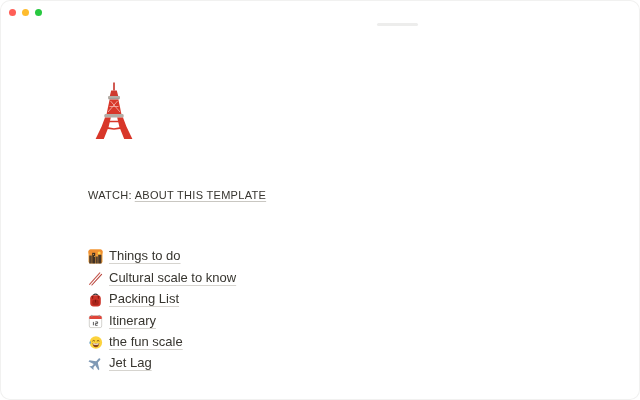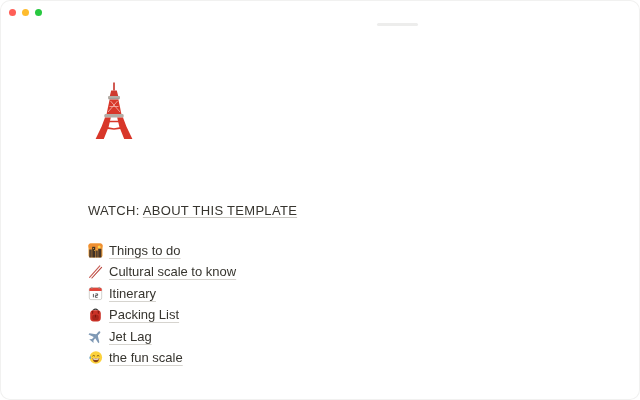--- a/index.html
+++ b/index.html
@@ -15,27 +15,27 @@
   .dot-yellow{left:22px;background:#febc2e;}
   .dot-green{left:35px;background:#28c840;}
   .tab-indicator{position:absolute;left:377px;top:23px;width:41px;height:2.5px;border-radius:1.5px;background:#ededec;}
   .page-icon{position:absolute;left:94px;top:82px;width:40px;height:58px;cursor:pointer;}
   .page-icon svg{width:100%;height:100%;display:block;}
   .page-title{
     position:absolute;left:87px;top:159px;
     font-size:28px;font-weight:700;letter-spacing:-0.5px;line-height:32px;
     cursor:text;
   }
-  .watch-line{position:absolute;left:88px;top:204px;font-size:13px;font-weight:500;letter-spacing:0.3px;line-height:14px;}
+  .watch-line{position:absolute;left:88px;top:188px;font-size:11px;font-weight:500;letter-spacing:0.3px;line-height:14px;}
   .watch-link{
     color:inherit;cursor:pointer;
     text-decoration:underline;text-decoration-color:#c9c7c2;text-decoration-thickness:1px;text-underline-offset:2px;
   }
   .links{position:absolute;left:88px;top:243px;}
-  .link-row{display:flex;align-items:flex-start;height:21.4px;cursor:pointer;}
+  .link-row{display:flex;align-items:flex-end;height:21.4px;cursor:pointer;}
   .link-row .icon{width:15px;height:15px;margin-right:6px;flex:none;}
   .link-row .icon svg{width:15px;height:15px;display:block;}
   .link-label{
     font-size:13px;font-weight:500;line-height:16px;
     text-decoration:underline;text-decoration-color:#d6d4cf;text-decoration-thickness:1px;text-underline-offset:3px;
     white-space:nowrap;
   }
 </style>
 </head>
 <body>
@@ -92,67 +92,67 @@
           <path d="M1.6 13.4 L11.8 1.8" stroke="#c75b52" stroke-width="1.1" stroke-linecap="round"></path>
           <path d="M3.9 14 L13.6 3.4" stroke="#b8453c" stroke-width="1.1" stroke-linecap="round"></path>
         </svg>
       </span>
       <span class="link-label">Cultural scale to know</span>
     </div>
 
     <div class="link-row">
       <span class="icon">
         <svg viewBox="0 0 15 15" xmlns="http://www.w3.org/2000/svg">
+          <path d="M5 3.4 Q7.5 0.9 10 3.4" stroke="#3b3b3b" stroke-width="1.2" fill="none"></path>
+          <rect x="2.2" y="3.2" width="10.6" height="11.2" rx="3.4" fill="#cb3227"></rect>
+          <rect x="4" y="3.6" width="1.2" height="3.2" rx="0.6" fill="#8c1c13"></rect>
+          <rect x="9.8" y="3.6" width="1.2" height="3.2" rx="0.6" fill="#8c1c13"></rect>
+          <rect x="4.2" y="7.8" width="6.6" height="5.4" rx="2.2" fill="#a8241a"></rect>
+          <path d="M7.5 7.8 L7.5 10.4" stroke="#7e160e" stroke-width="1"></path>
+        </svg>
+      </span>
+      <span class="link-label">Packing List</span>
+    </div>
+
+    <div class="link-row">
+      <span class="icon">
+        <svg viewBox="0 0 15 15" xmlns="http://www.w3.org/2000/svg">
           <rect x="1.3" y="1.8" width="12.4" height="11.8" rx="1.6" fill="#ffffff" stroke="#c8c6c2" stroke-width="0.8"></rect>
           <path d="M1.3 3.4 Q1.3 1.8 2.9 1.8 L12.1 1.8 Q13.7 1.8 13.7 3.4 L13.7 5.1 L1.3 5.1 Z" fill="#e0453a"></path>
           <rect x="3.4" y="0.8" width="1" height="2" rx="0.5" fill="#9c9c9c"></rect>
           <rect x="10.6" y="0.8" width="1" height="2" rx="0.5" fill="#9c9c9c"></rect>
           <path d="M5.4 7.9 L5.4 11.3" stroke="#4a4a4a" stroke-width="0.9" fill="none"></path>
           <path d="M7.4 7.9 L9.6 7.9 L9.6 9.4 L7.4 9.4 L7.4 11.3 L9.6 11.3" stroke="#4a4a4a" stroke-width="0.9" fill="none"></path>
         </svg>
       </span>
       <span class="link-label">Itinerary</span>
     </div>
 
-    <div class="link-row">
-      <span class="icon">
-        <svg viewBox="0 0 15 15" xmlns="http://www.w3.org/2000/svg">
-          <path d="M5 3.4 Q7.5 0.9 10 3.4" stroke="#3b3b3b" stroke-width="1.2" fill="none"></path>
-          <rect x="2.2" y="3.2" width="10.6" height="11.2" rx="3.4" fill="#cb3227"></rect>
-          <rect x="4" y="3.6" width="1.2" height="3.2" rx="0.6" fill="#8c1c13"></rect>
-          <rect x="9.8" y="3.6" width="1.2" height="3.2" rx="0.6" fill="#8c1c13"></rect>
-          <rect x="4.2" y="7.8" width="6.6" height="5.4" rx="2.2" fill="#a8241a"></rect>
-          <path d="M7.5 7.8 L7.5 10.4" stroke="#7e160e" stroke-width="1"></path>
-        </svg>
-      </span>
-      <span class="link-label">Packing List</span>
-    </div>
-
-
-    <div class="link-row">
-      <span class="icon">
-        <svg viewBox="0 0 15 15" xmlns="http://www.w3.org/2000/svg">
-          <g transform="rotate(42 7.5 7.5)" fill="#7f99b5">
-            <rect x="6.6" y="0.8" width="1.9" height="12.4" rx="0.95"></rect>
-            <polygon points="7.55,4.6 0.9,9.2 0.9,10.6 7.55,8.7 14.2,10.6 14.2,9.2"></polygon>
-            <polygon points="7.55,10.9 4.6,13.7 10.5,13.7"></polygon>
-          </g>
-        </svg>
-      </span>
-      <span class="link-label">Jet Lag</span>
-    </div>
 
     <div class="link-row">
       <span class="icon">
         <svg viewBox="0 0 15 15" xmlns="http://www.w3.org/2000/svg">
           <circle cx="7.9" cy="7.5" r="6.2" fill="#fcd23c"></circle>
           <path d="M4.7 5.9 Q5.7 4.7 6.7 5.9" stroke="#79500a" stroke-width="0.9" fill="none" stroke-linecap="round"></path>
           <path d="M9.1 5.9 Q10.1 4.7 11.1 5.9" stroke="#79500a" stroke-width="0.9" fill="none" stroke-linecap="round"></path>
           <path d="M4.5 7.9 Q7.9 9 11.3 7.9 Q10.7 12.2 7.9 12.2 Q5.1 12.2 4.5 7.9 Z" fill="#8a4519"></path>
           <path d="M5.1 8.35 Q7.9 9.2 10.7 8.35 L10.5 9.4 Q7.9 10.1 5.3 9.4 Z" fill="#ffffff"></path>
           <path d="M2 6.1 Q0.7 8.4 2 9.2 Q3.4 8.6 2.6 6.5 Z" fill="#4f9bea"></path>
         </svg>
       </span>
       <span class="link-label">the fun scale</span>
     </div>
 
+    <div class="link-row">
+      <span class="icon">
+        <svg viewBox="0 0 15 15" xmlns="http://www.w3.org/2000/svg">
+          <g transform="rotate(42 7.5 7.5)" fill="#7f99b5">
+            <rect x="6.6" y="0.8" width="1.9" height="12.4" rx="0.95"></rect>
+            <polygon points="7.55,4.6 0.9,9.2 0.9,10.6 7.55,8.7 14.2,10.6 14.2,9.2"></polygon>
+            <polygon points="7.55,10.9 4.6,13.7 10.5,13.7"></polygon>
+          </g>
+        </svg>
+      </span>
+      <span class="link-label">Jet Lag</span>
+    </div>
+
   </div>
 </div>
 
 </body></html>

